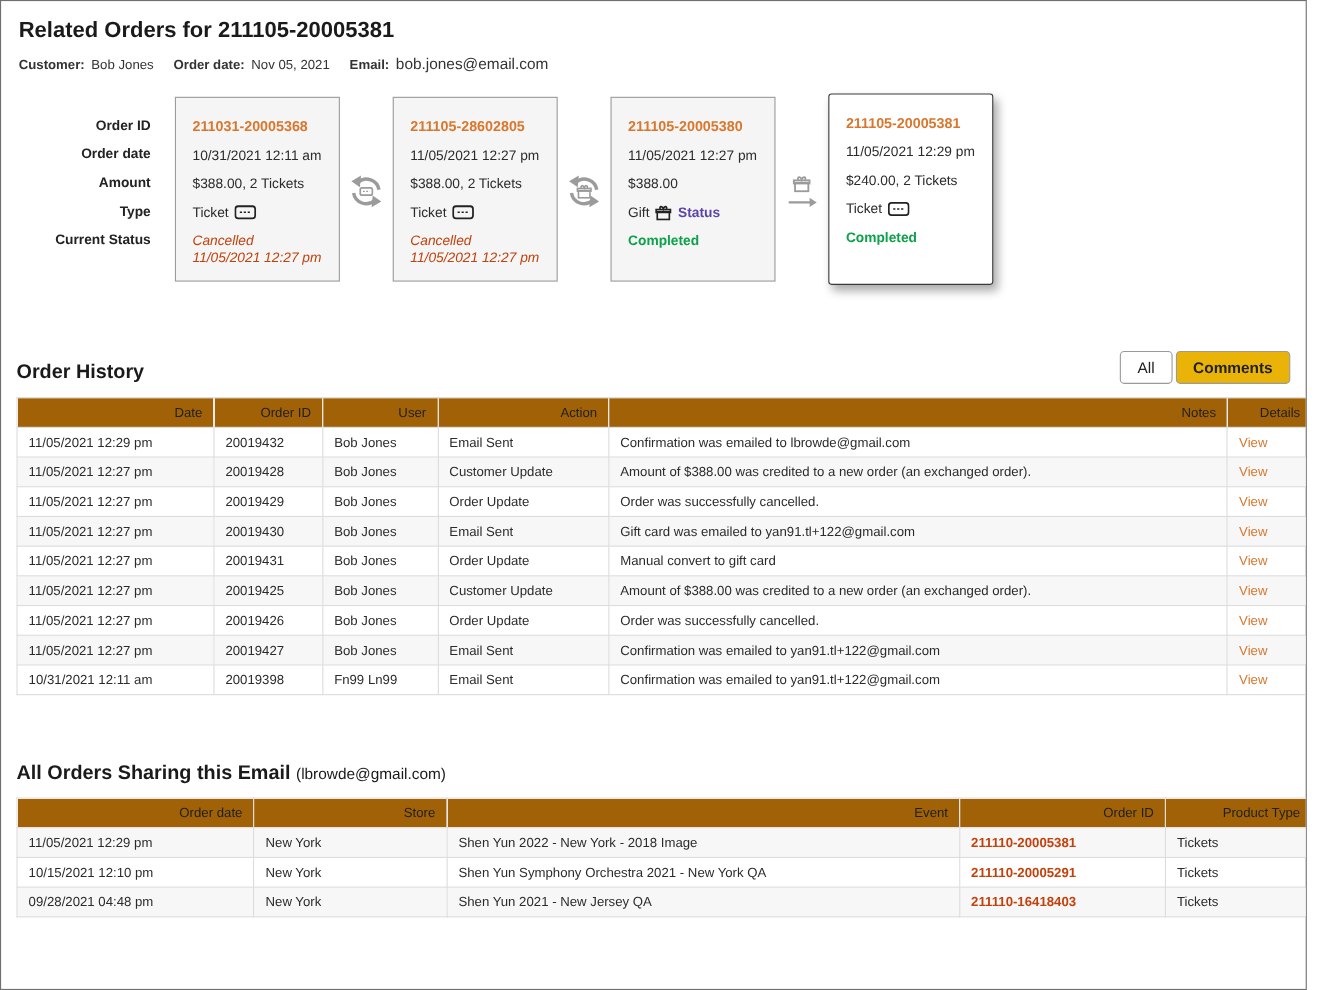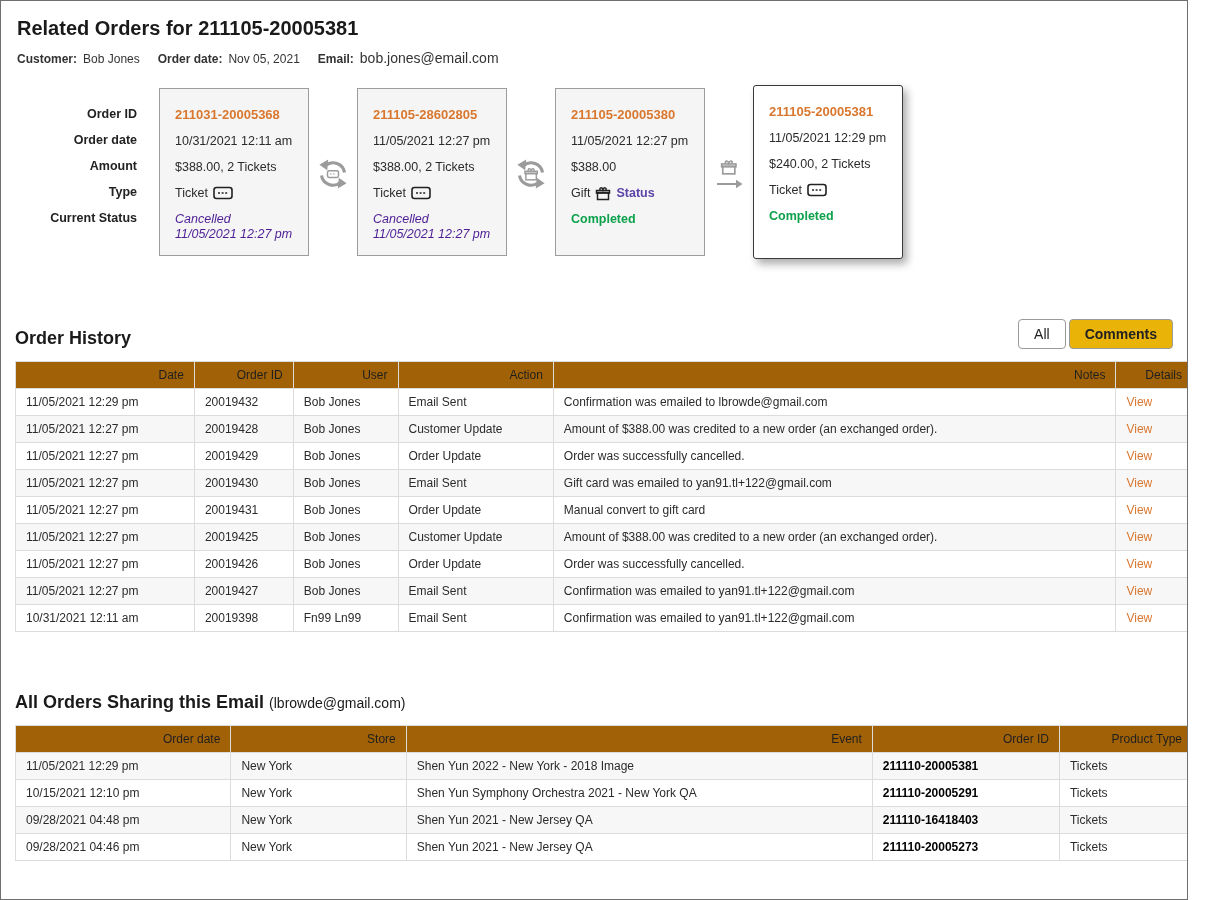--- a/index.html
+++ b/index.html
@@ -37,21 +37,21 @@
     padding:13px 8px 0 15px;
     font-size:12.5px; color:#2b2b2b;
   }
   .card.highlight {
     background:#fff; border:1px solid #3a3a3a; border-radius:3px;
     box-shadow:4px 5px 9px rgba(0,0,0,0.33);
     height:174px; margin-top:-3px;
   }
   .card .line { height:26px; line-height:26px; white-space:nowrap; display:flex; align-items:center; gap:5px; }
   .order-id-link { color:#d9772e; font-weight:bold; font-size:13px; text-decoration:none; }
-  .status-cancelled { color:#4c1d95; font-style:italic; line-height:15px; padding-top:6px; }
+  .status-cancelled { color:#c2410c; font-style:italic; line-height:15px; padding-top:6px; }
   .status-completed { color:#0da14c; font-weight:bold; line-height:15px; padding-top:6px; }
   .status-link { color:#5b44a8; font-weight:bold; text-decoration:none; }
   .connector { width:48px; align-self:stretch; display:flex; flex-direction:column; align-items:center; justify-content:center; }
   .icon-inline { display:inline-flex; vertical-align:middle; }
 
   
   .section-head {
     margin:60px 14px 0 14px;
     display:flex; align-items:flex-end; justify-content:space-between;
   }
@@ -66,21 +66,21 @@
   .btn.active { background:#eab308; font-weight:bold; }
 
   
   table { width:1178px; margin:12px 14px 0 14px; border-collapse:collapse; font-size:12px; color:#2b2b2b; table-layout:fixed; }
   th, td { border:1px solid #dcdcdc; padding:6px 10px; text-align:left; font-weight:normal;
            overflow:hidden; white-space:nowrap; text-overflow:ellipsis; }
   th { font-weight:normal; background:#a16207; color:#1f1f1f;text-align:right; }
   #history-table tbody tr:nth-child(even) { background:#f7f7f7; }
   #shared-table tbody tr:nth-child(odd)  { background:#f7f7f7; }
   .view-link { color:#d9772e; text-decoration:none; }
-  .purple-link { color:#000000; font-weight:bold; text-decoration:none; }
+  .purple-link { color:#c2410c; font-weight:bold; text-decoration:none; }
   .second-section { }
 </style>
 </head>
 <body>
 
 <svg width="0" height="0" style="position:absolute">
   <defs>
     <g id="tpl-ticket">
       <rect x="1" y="1.5" width="18" height="11" rx="2.5" fill="none" stroke="#222" stroke-width="1.6"></rect>
       <line x1="5" y1="7" x2="15" y2="7" stroke="#222" stroke-width="1.3" stroke-dasharray="2 1.6"></line>
@@ -365,23 +365,16 @@
           <td><a href="#" class="purple-link">211110-20005291</a></td>
           <td>Tickets</td>
         </tr>
         <tr>
           <td>09/28/2021 04:48 pm</td>
           <td>New York</td>
           <td>Shen Yun 2021 - New Jersey QA</td>
           <td><a href="#" class="purple-link">211110-16418403</a></td>
           <td>Tickets</td>
         </tr>
-        <tr>
-          <td>09/28/2021 04:46 pm</td>
-          <td>New York</td>
-          <td>Shen Yun 2021 - New Jersey QA</td>
-          <td><a href="#" class="purple-link">211110-20005273</a></td>
-          <td>Tickets</td>
-        </tr>
       </tbody>
   </table>
 
 </div>
 
 </body></html>

